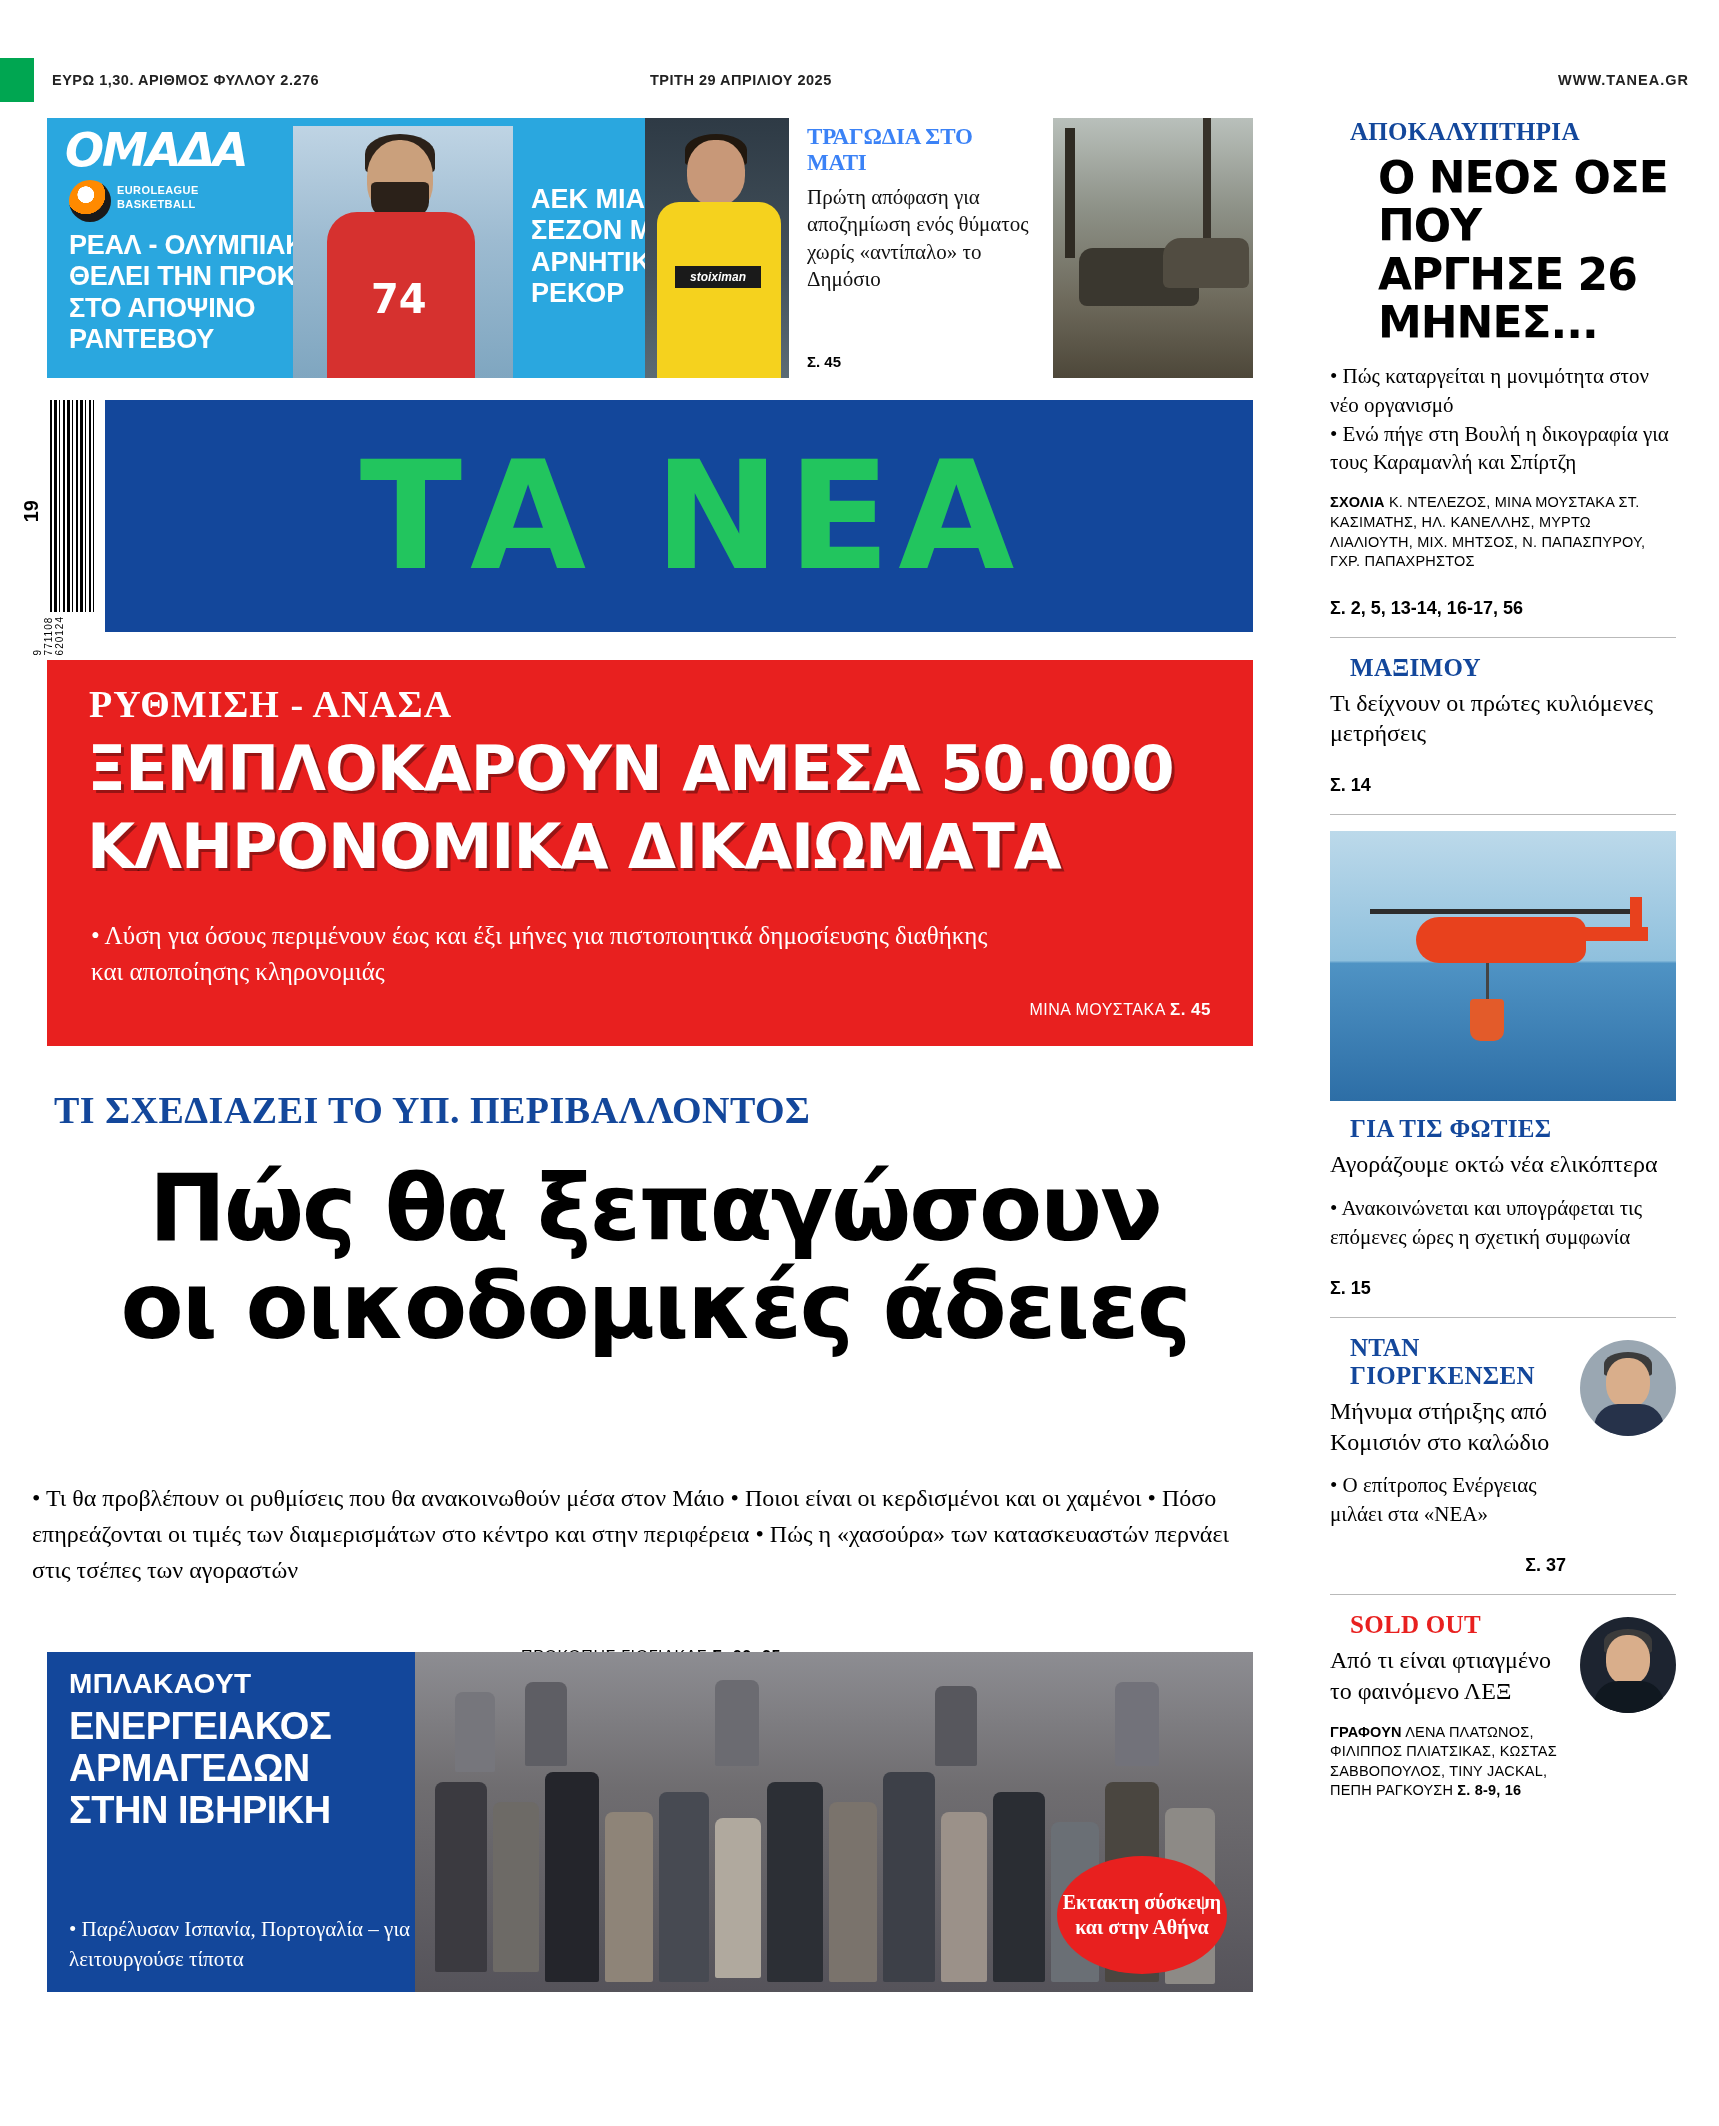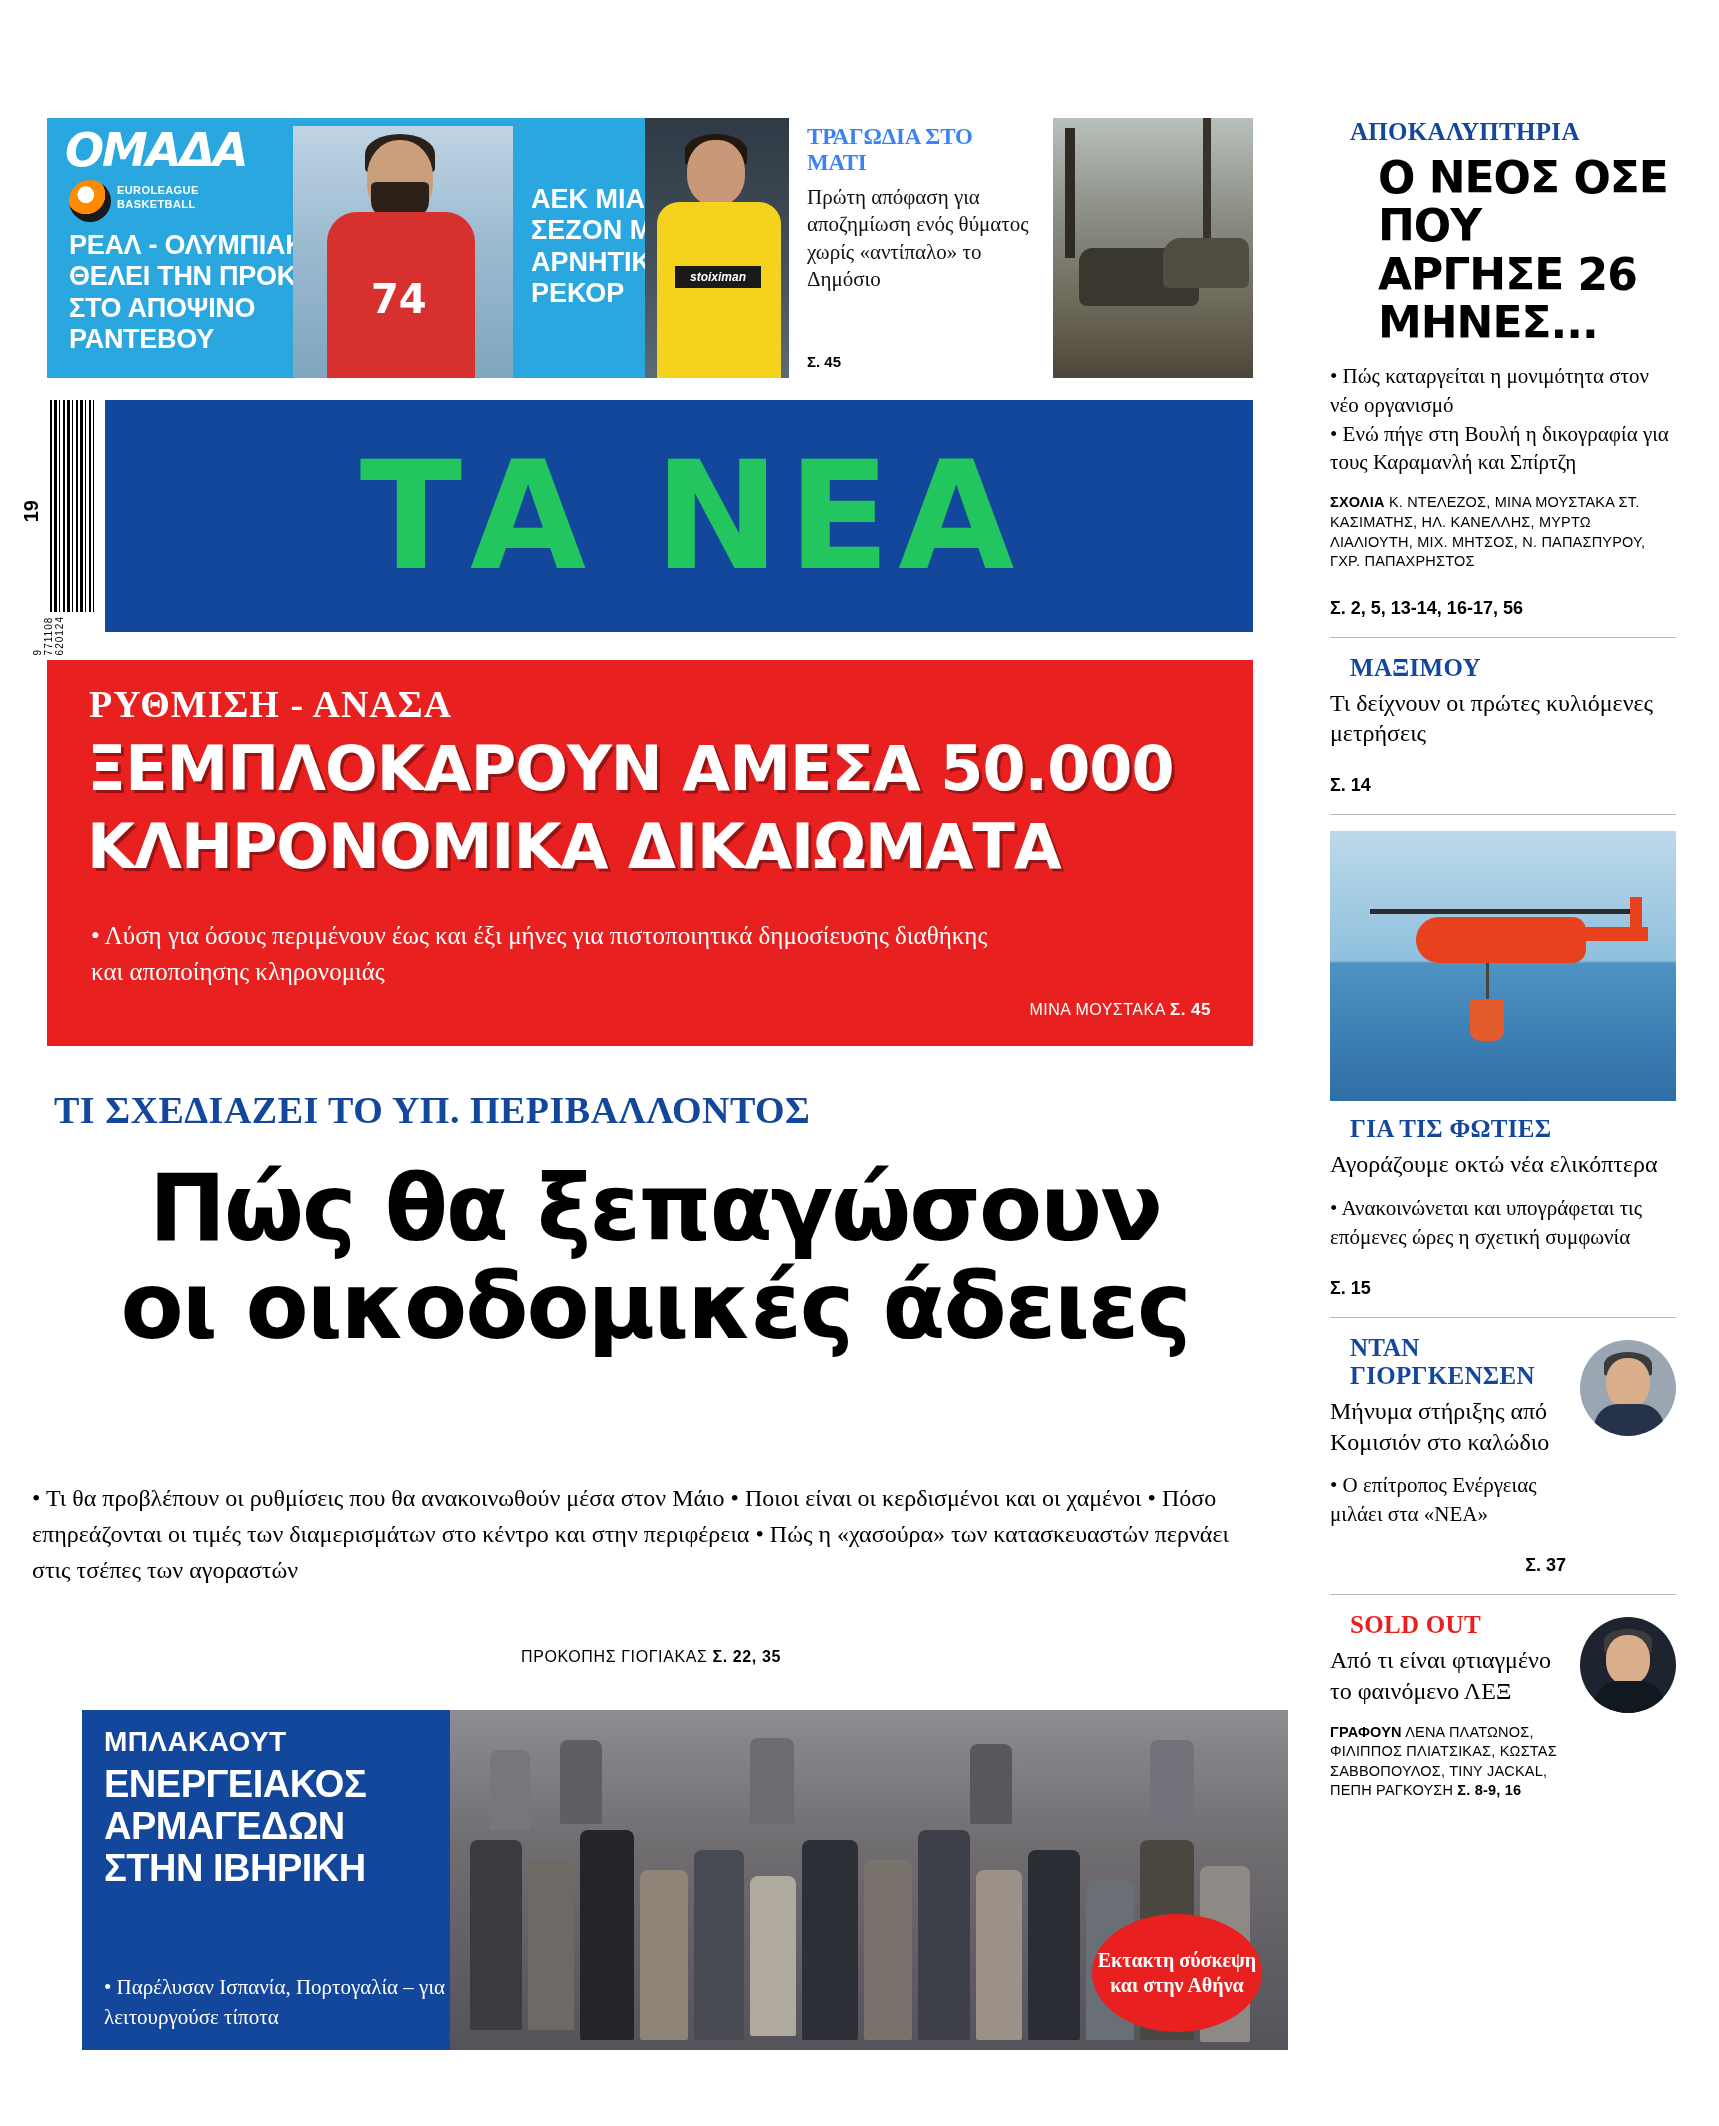--- a/index.html
+++ b/index.html
@@ -487,26 +487,25 @@
     width: 1214px;
     text-align: center;
     font-size: 16px;
     letter-spacing: 0.6px;
   }
 
   
   .blackout {
     position: absolute;
     left: 47px;
-    top: 1710px;
+    top: 1652px;
     width: 1206px;
     height: 340px;
     background: #13479b;
     overflow: hidden;
-    margin-left: 35px;
   }
   .blackout .txt {
     position: absolute;
     left: 22px;
     top: 16px;
     width: 330px;
     color: #ffffff;
   }
   .blackout .k {
     font-size: 28px;
@@ -726,20 +725,26 @@
   }
   .portrait.dark { background: #1d2430; }
   .portrait.dark .body { background: #101820; }
   .with-portrait { padding-right: 110px; }
 </style>
 </head>
 <body>
 
 <div class="page">
 
+  <div class="topbar">
+    <div class="green-sq"></div>
+    <div class="price">ΕΥΡΩ 1,30. ΑΡΙΘΜΟΣ ΦΥΛΛΟΥ 2.276</div>
+    <div class="date">ΤΡΙΤΗ 29 ΑΠΡΙΛΙΟΥ 2025</div>
+    <div class="site">WWW.TANEA.GR</div>
+  </div>
 
   <div class="barcode-wrap">
     <div class="issue-18">18&gt;</div>
     <div class="issue-19">19</div>
     <div class="barcode"></div>
     <div class="barcode-num">9 771108 620124</div>
   </div>
 
   <div class="sports-strip">
 

